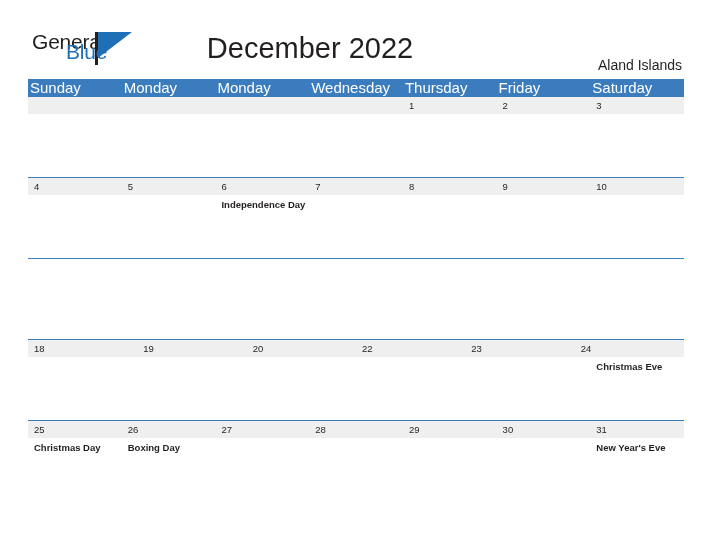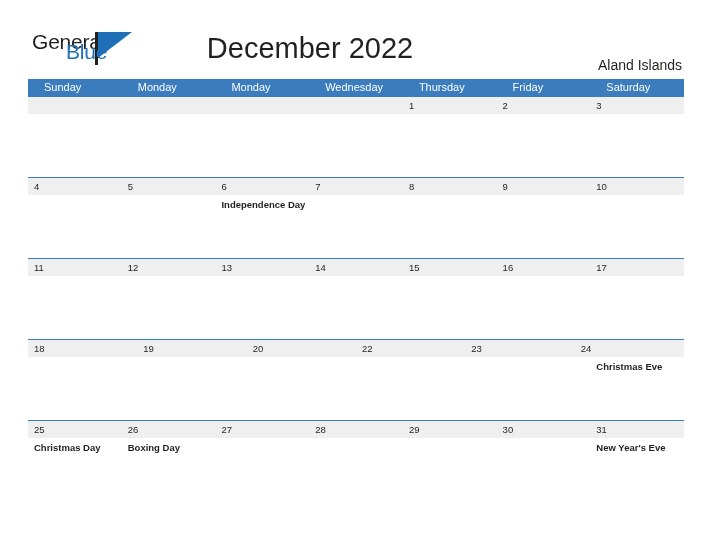--- a/index.html
+++ b/index.html
@@ -103,23 +103,23 @@
 
   .weekday-row {
     display: flex;
     width: 656px;
     height: 17px;
     background: #3a7cbd;
   }
   .weekday {
     flex: 1 1 0;
     color: #ffffff;
-    font-size: 11px;
+    font-size: 15px;
     line-height: 17px;
-    padding-left: 16px;
+    padding-left: 2px;
     box-sizing: border-box;
     white-space: nowrap;
     overflow: hidden;
   }
 
   .week-row {
     width: 656px;
     height: 81px;
     border-top: 1px solid #3a7cbd;
     box-sizing: border-box;
@@ -234,29 +234,20 @@
         <div class="event-cell"></div>
         <div class="event-cell">Independence Day</div>
         <div class="event-cell"></div>
         <div class="event-cell"></div>
         <div class="event-cell"></div>
         <div class="event-cell"></div>
       </div>
     </div>
 
     <div class="week-row">
-      <div class="day-band">
-        <div class="day-num-cell">11</div>
-        <div class="day-num-cell">12</div>
-        <div class="day-num-cell">13</div>
-        <div class="day-num-cell">14</div>
-        <div class="day-num-cell">15</div>
-        <div class="day-num-cell">16</div>
-        <div class="day-num-cell">17</div>
-      </div>
       <div class="event-band">
         <div class="event-cell"></div>
         <div class="event-cell"></div>
         <div class="event-cell"></div>
         <div class="event-cell"></div>
         <div class="event-cell"></div>
         <div class="event-cell"></div>
         <div class="event-cell"></div>
       </div>
     </div>

